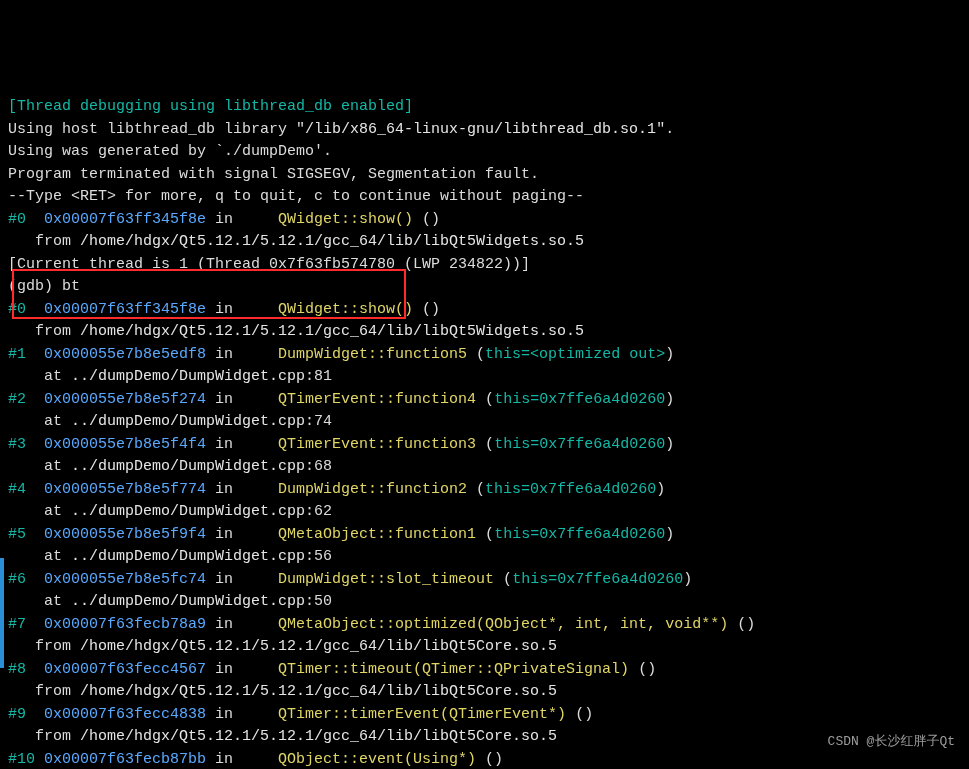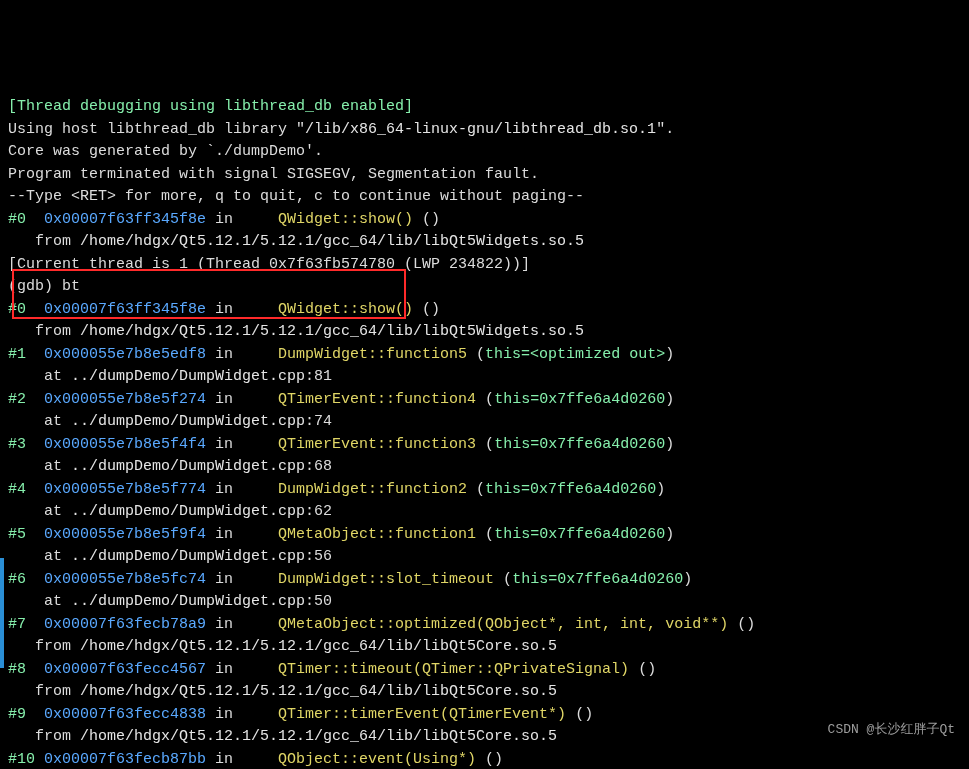--- a/index.html
+++ b/index.html
@@ -11,55 +11,55 @@
     margin: 0;
     padding: 6px 8px;
     white-space: pre;
     width: 969px;
     height: 769px;
     box-sizing: border-box;
     overflow: hidden;
     position: relative;
   }
   .w { color: #dcdcdc; }
-  .c { color: #86efac; }   
+  .c { color: #14b8a6; }   
   .b { color: #5aa9ff; }   
   .y { color: #e0d666; margin-left: 36px; }   
   .g { color: #e5e5e5; }   
   .highlight-box {
     position: absolute;
     border: 2px solid #ff2a2a;
     pointer-events: none;
     z-index: 5;
   }
   .scroll-mark {
     position: absolute;
     left: 0;
     background: #2a8fd6;
     width: 4px;
     z-index: 6;
   }
   .watermark {
     position: absolute;
     right: 14px;
-    bottom: 28px;
+    bottom: 16px;
     color: #b8b8b8;
     font-size: 13px;
     opacity: 0.85;
     white-space: nowrap;
   }
 </style>
 </head>
 <body>
 
 
 
 <div id="term"><span class="c">[Thread debugging using libthread_db enabled]</span>
 <span class="w">Using host libthread_db library "</span><span class="g">/lib/x86_64-linux-gnu/libthread_db.so.1</span><span class="w">".</span>
-<span class="w">Core was generated by `./dumpDemo'.</span>
+<span class="w">Using was generated by `./dumpDemo'.</span>
 <span class="w">Program terminated with signal SIGSEGV, Segmentation fault.</span>
 <span class="w">--Type &lt;RET&gt; for more, q to quit, c to continue without paging--</span>
 <span class="c">#0  </span><span class="b">0x00007f63ff345f8e</span><span class="w"> in </span><span class="y">QWidget::show() </span><span class="w">()</span>
 <span class="w">   from </span><span class="g">/home/hdgx/Qt5.12.1/5.12.1/gcc_64/lib/libQt5Widgets.so.5</span>
 <span class="w">[Current thread is 1 (Thread 0x7f63fb574780 (LWP 234822))]</span>
 <span class="w">(gdb) bt</span>
 <span class="c">#0  </span><span class="b">0x00007f63ff345f8e</span><span class="w"> in </span><span class="y">QWidget::show() </span><span class="w">()</span>
 <span class="w">   from </span><span class="g">/home/hdgx/Qt5.12.1/5.12.1/gcc_64/lib/libQt5Widgets.so.5</span>
 <span class="c">#1  </span><span class="b">0x000055e7b8e5edf8</span><span class="w"> in </span><span class="y">DumpWidget::function5</span><span class="w"> (</span><span class="c">this=&lt;optimized out&gt;</span><span class="w">)</span>
 <span class="w">    at </span><span class="g">../dumpDemo/DumpWidget.cpp</span><span class="w">:81</span>

